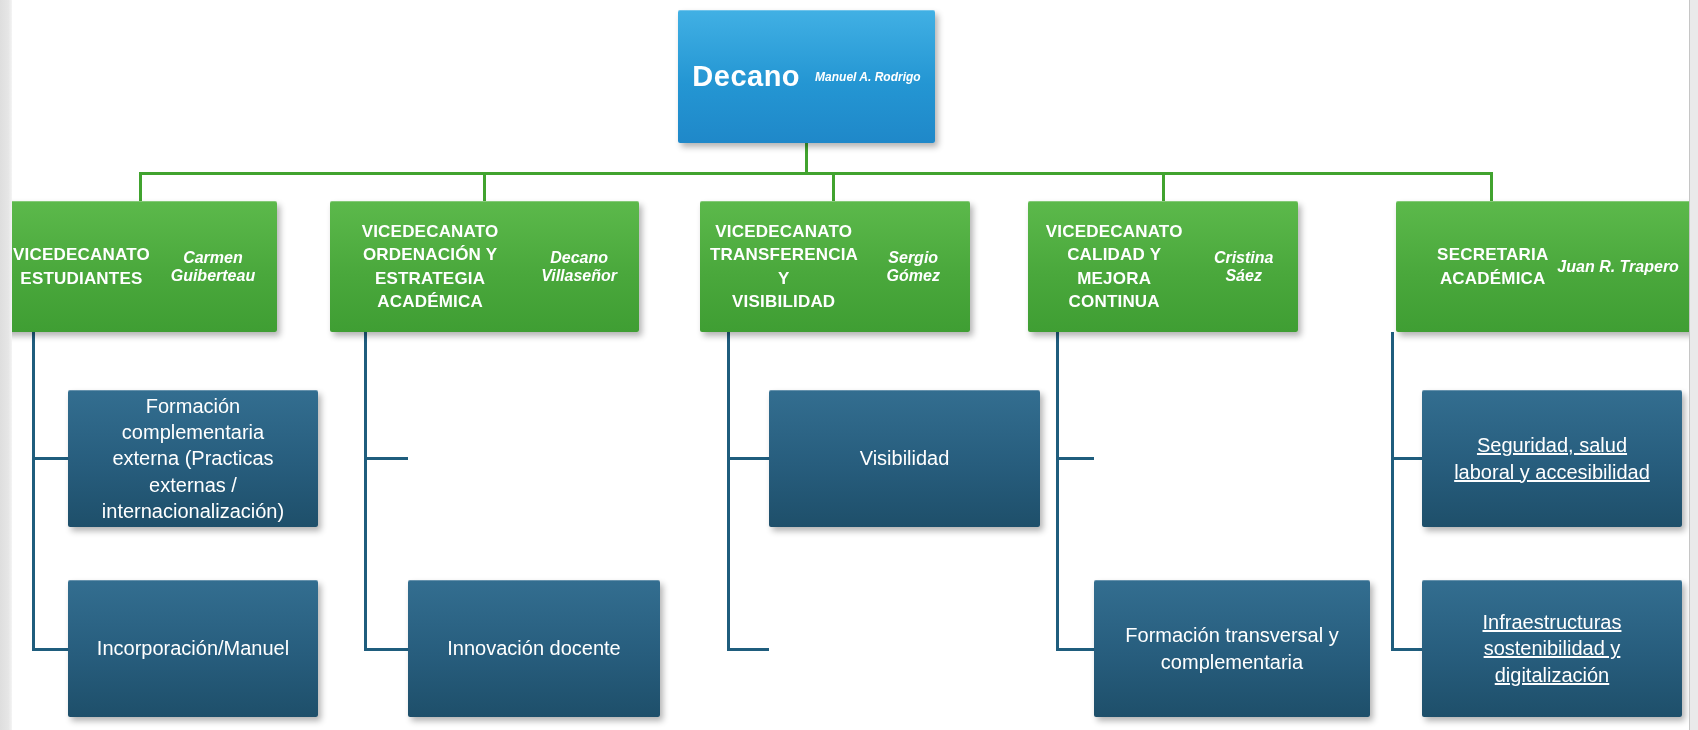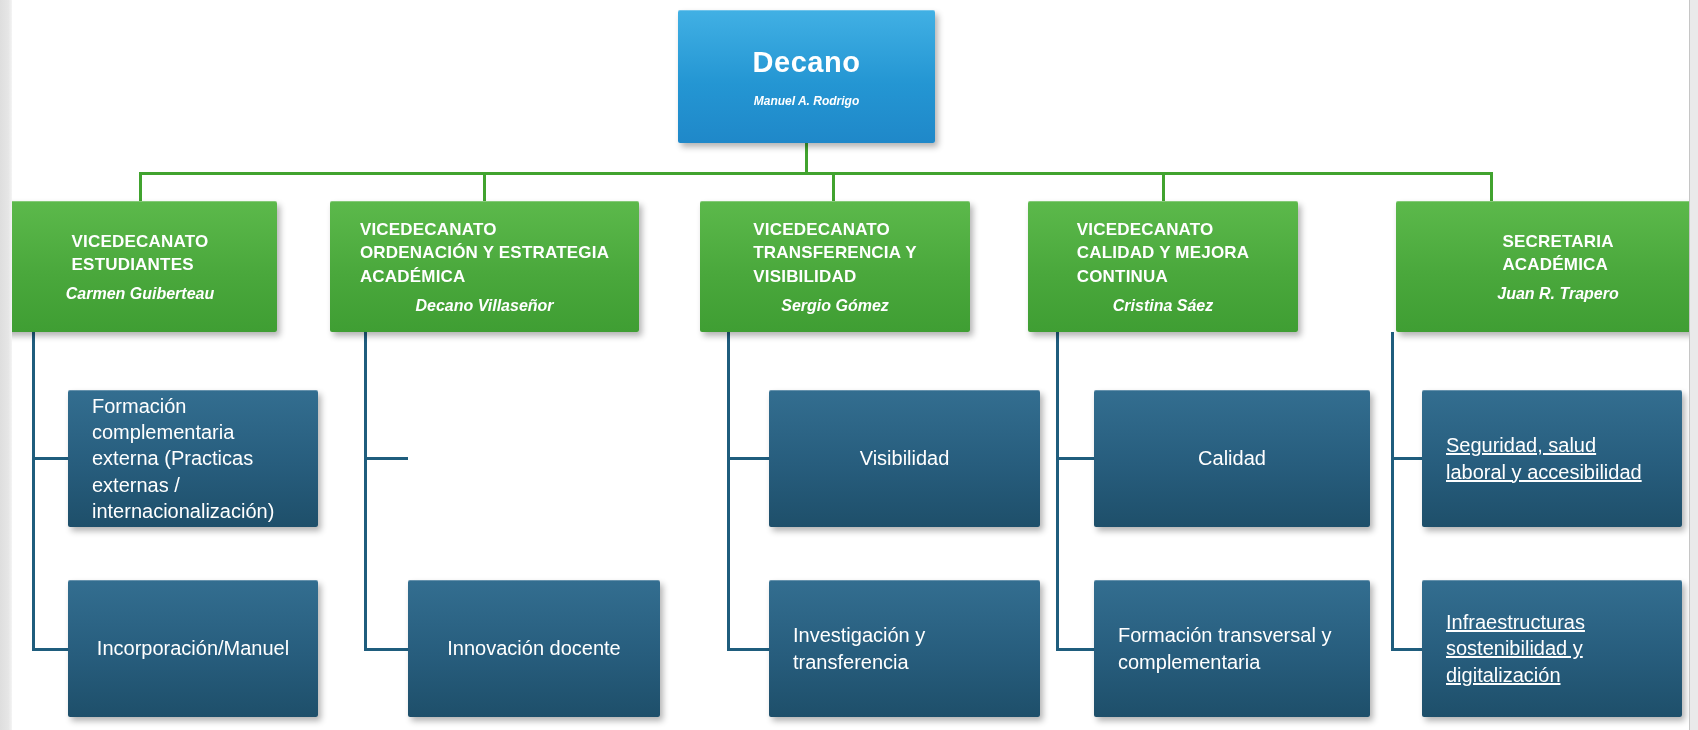--- a/index.html
+++ b/index.html
@@ -17,22 +17,22 @@
   .edge-right {
     position:absolute; right:0; top:0; width:8px; height:730px;
     background:#eaeaea; border-left:1px solid #c6c6c6;
   }
   
   .line { position:absolute; }
   .line.green { background:#41a32f; }
   .line.teal  { background:#1f5d7d; }
   
   .box {
-    position:absolute; color:#ffffff; 
-    display:flex; flex-direction:column; align-items:center; justify-content:center;
+    position:absolute; color:#ffffff; text-align:center;
+    display:flex; flex-direction:row; align-items:center; justify-content:center;
     box-shadow:3px 4px 6px rgba(0,0,0,0.30), inset 0 1px 0 rgba(255,255,255,0.25);
     border-radius:2px;
   }
   .box .pre { white-space:pre-line; }
   .root-box {
     left:678px; top:10px; width:257px; height:133px;
     background:linear-gradient(180deg,#41b0e4 0%,#2496d3 55%,#1f88c9 100%);
     gap:15px;
   }
   .root-title { font-size:29px; font-weight:bold; letter-spacing:0.5px; }
@@ -131,24 +131,21 @@
 
   <div class="box tbox pre r1 c0">Formación
 complementaria externa
 (Practicas externas /
 internacionalización)</div>
   <div class="box tbox pre r2 c0">Incorporación/Manuel</div>
 
   <div class="box tbox pre r2 c1">Innovación docente</div>
 
   <div class="box tbox pre r1 c2">Visibilidad</div>
-  <div class="box tbox pre r2 c2">Investigación y
-transferencia</div>
 
-  <div class="box tbox pre r1 c3">Calidad</div>
   <div class="box tbox pre r2 c3">Formación transversal y
 complementaria</div>
 
   <div class="box tbox pre r1 c4">Seguridad, salud laboral
 y accesibilidad</div>
   <div class="box tbox pre r2 c4">Infraestructuras
 sostenibilidad y
 digitalización</div>
 
   <div class="edge-left"></div>

